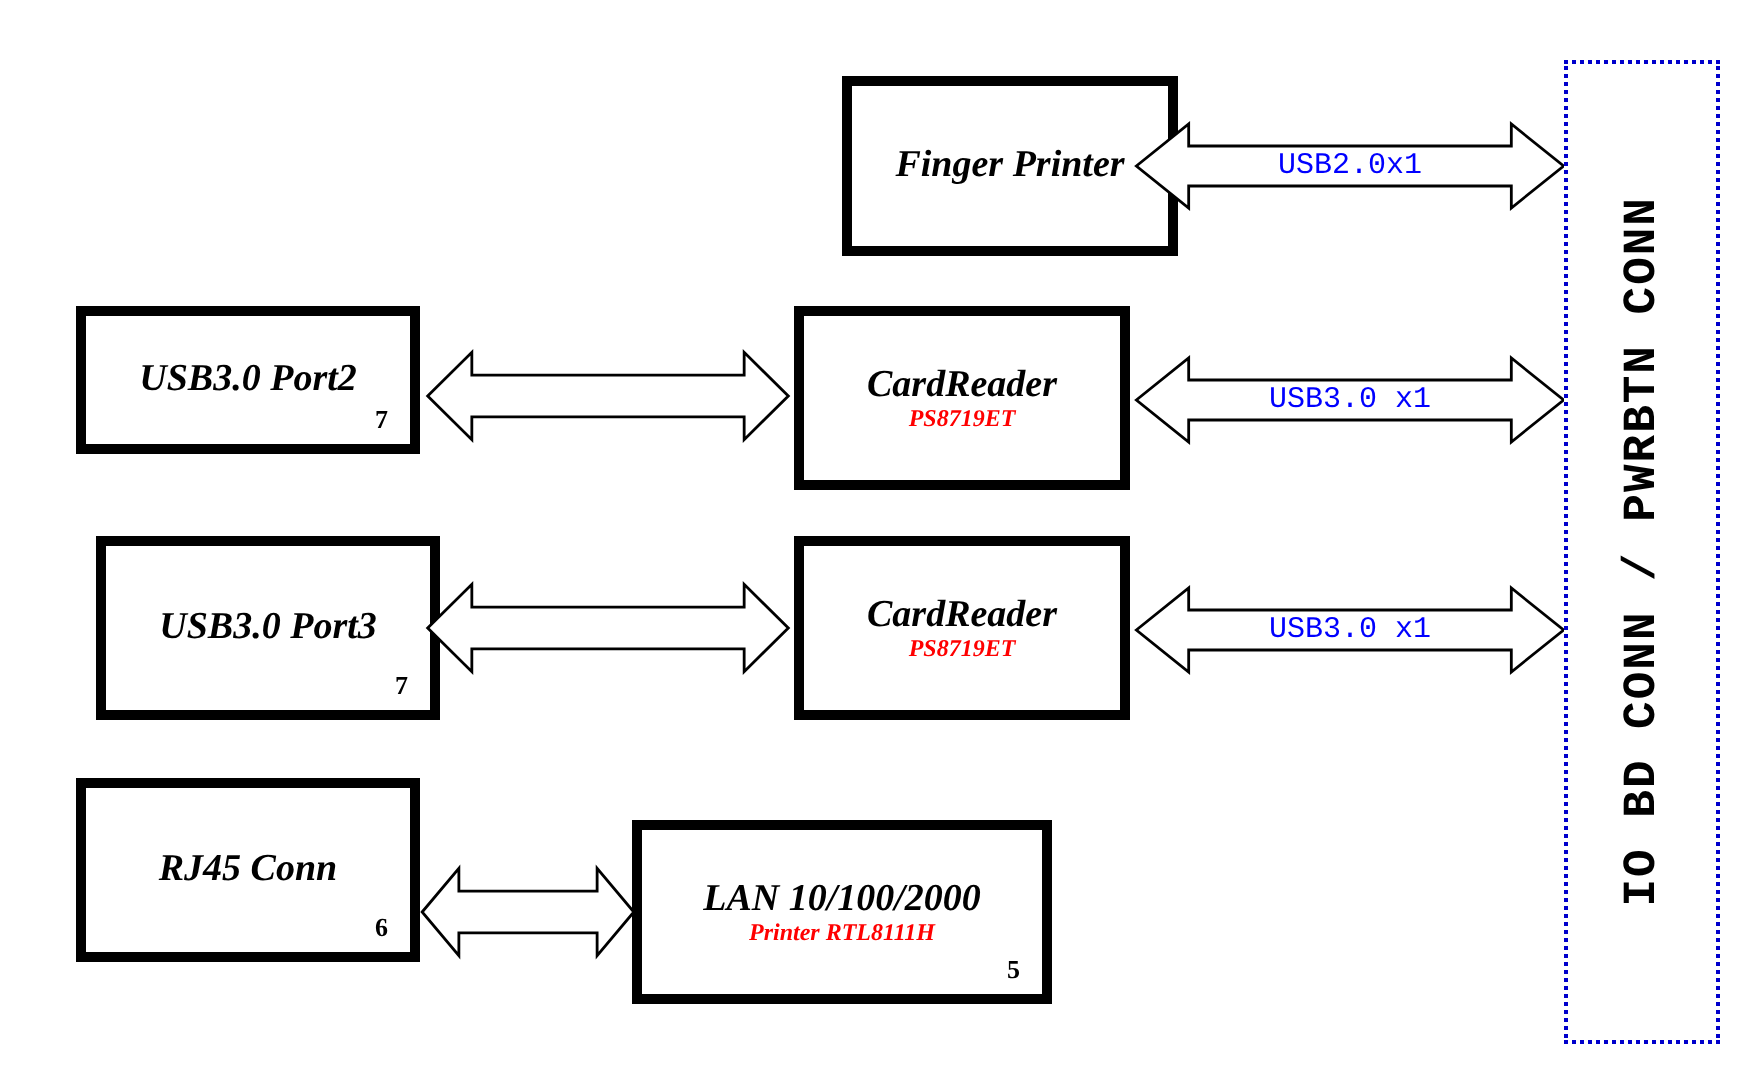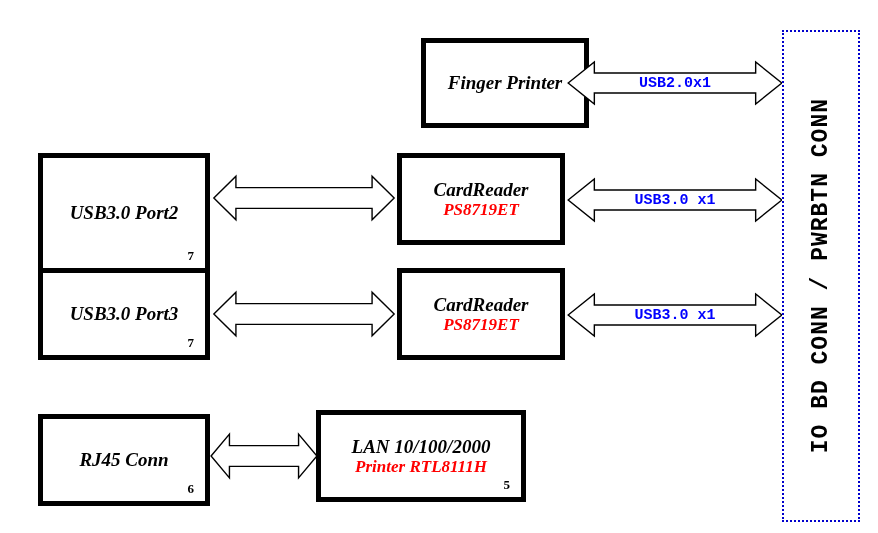--- a/index.html
+++ b/index.html
@@ -41,21 +41,21 @@
     font-style: italic;
     font-weight: bold;
     font-size: 19px;
     color: #000000;
     white-space: nowrap;
   }
   .line-secondary {
     font-family: "Liberation Serif", serif;
     font-style: italic;
     font-weight: bold;
-    font-size: 17px;
+    font-size: 12px;
     color: #ff0000;
     white-space: nowrap;
   }
   .corner-num {
     position: absolute;
     right: 11px;
     bottom: 4px;
     font-family: "Liberation Serif", serif;
     font-weight: bold;
     font-style: normal;
@@ -73,21 +73,21 @@
     height: 100%;
   }
   .arrow-label {
     position: absolute;
     left: 0;
     right: 0;
     top: 50%;
     transform: translateY(-50%);
     text-align: center;
     font-family: "Liberation Mono", monospace;
-    font-weight: bold;
+    font-weight: normal;
     font-size: 15px;
     color: #0000ff;
     white-space: nowrap;
     pointer-events: none;
   }
 
   
   .conn-panel {
     position: absolute;
     box-sizing: border-box;
@@ -112,49 +112,49 @@
 <body>
 
 <div id="canvas">
 
   <div class="box" style="left: 397px; top: 38px; width: 168px; height: 90px; margin-left: 24px;">
     <div class="box-lines">
       <div class="line-primary">Finger Printer</div>
     </div>
   </div>
 
-  <div class="box" style="left: 38px; top: 153px; width: 172px; height: 120px;">
+  <div class="box" style="left: 38px; top: 153px; width: 172px; height: 74px;">
     <div class="box-lines">
       <div class="line-primary">USB3.0 Port2</div>
     </div>
     <div class="corner-num">7</div>
   </div>
 
   <div class="box" style="left: 397px; top: 153px; width: 168px; height: 92px;">
     <div class="box-lines">
       <div class="line-primary">CardReader</div>
       <div class="line-secondary">PS8719ET</div>
     </div>
   </div>
 
-  <div class="box" style="left: 38px; top: 268px; width: 172px; height: 92px;">
+  <div class="box" style="left: 48px; top: 268px; width: 172px; height: 92px;">
     <div class="box-lines">
       <div class="line-primary">USB3.0 Port3</div>
     </div>
     <div class="corner-num">7</div>
   </div>
 
   <div class="box" style="left: 397px; top: 268px; width: 168px; height: 92px;">
     <div class="box-lines">
       <div class="line-primary">CardReader</div>
       <div class="line-secondary">PS8719ET</div>
     </div>
   </div>
 
-  <div class="box" style="left: 38px; top: 414px; width: 172px; height: 92px;">
+  <div class="box" style="left: 38px; top: 389px; width: 172px; height: 92px;">
     <div class="box-lines">
       <div class="line-primary">RJ45 Conn</div>
     </div>
     <div class="corner-num">6</div>
   </div>
 
   <div class="box" style="left: 316px; top: 410px; width: 210px; height: 92px;">
     <div class="box-lines">
       <div class="line-primary">LAN 10/100/2000</div>
       <div class="line-secondary">Printer  RTL8111H</div>

